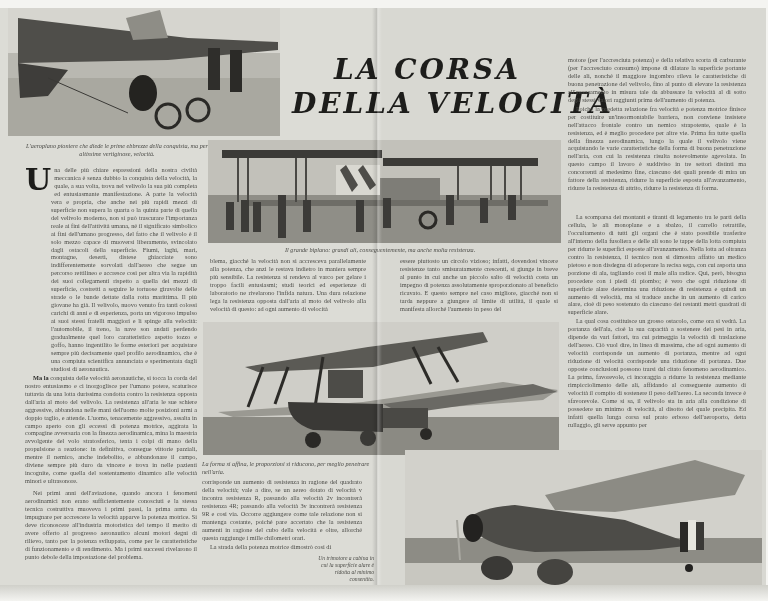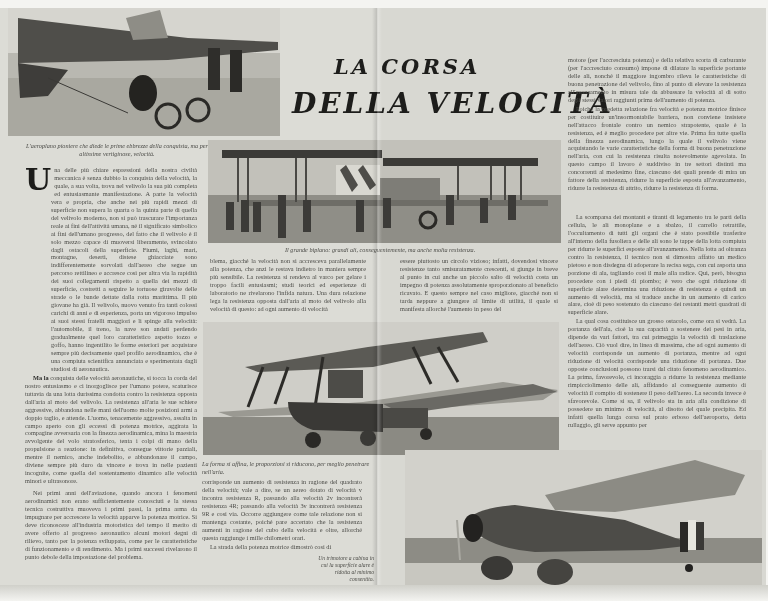--- a/index.html
+++ b/index.html
@@ -11,21 +11,21 @@
   .page-right { position: absolute; left: 378px; top: 8px; width: 388px; height: 585px; background: #d8d8d2; }
   .gutter { position: absolute; left: 372px; top: 8px; width: 10px; height: 585px;
             background: linear-gradient(90deg, rgba(0,0,0,0) 0%, rgba(0,0,0,0.12) 45%, rgba(255,255,255,0.25) 60%, rgba(0,0,0,0) 100%); }
   .bottom-shadow { position: absolute; left: 0; top: 585px; width: 768px; height: 16px; background: linear-gradient(#d0d0ca, #f4f4f1); }
 
   .photo { position: absolute; overflow: hidden; background: #9a9a94; }
   .photo svg { display: block; width: 100%; height: 100%; }
 
   .title { position: absolute; font-family: "DejaVu Serif", "Liberation Serif", serif; font-style: italic; font-weight: bold;
            color: #1d1d1b; letter-spacing: 3px; line-height: 1; white-space: nowrap; }
-  .title-l1 { left: 334px; top: 56px; font-size: 21px; }
+  .title-l1 { left: 334px; top: 56px; font-size: 28px; }
   .title-l2 { left: 292px; top: 90px; font-size: 28px; }
 
   .caption { position: absolute; font-style: italic; font-size: 6.2px; line-height: 7.5px; color: #4a4a46; text-align: center; }
   .col { position: absolute; font-size: 6.3px; line-height: 7.95px; color: #4b4b47; text-align: justify; overflow: hidden; }
   .col p { text-indent: 8px; margin-bottom: 1px; }
   .col p.noindent { text-indent: 0; }
   .dropcap { float: left; font-family: "DejaVu Serif", serif; font-size: 30px; line-height: 24px; font-weight: bold; color: #1c1c1a; margin: 2px 3px 0 0; }
   .bold-lead { font-weight: bold; color: #2c2c2a; }
 </style>
 </head>

